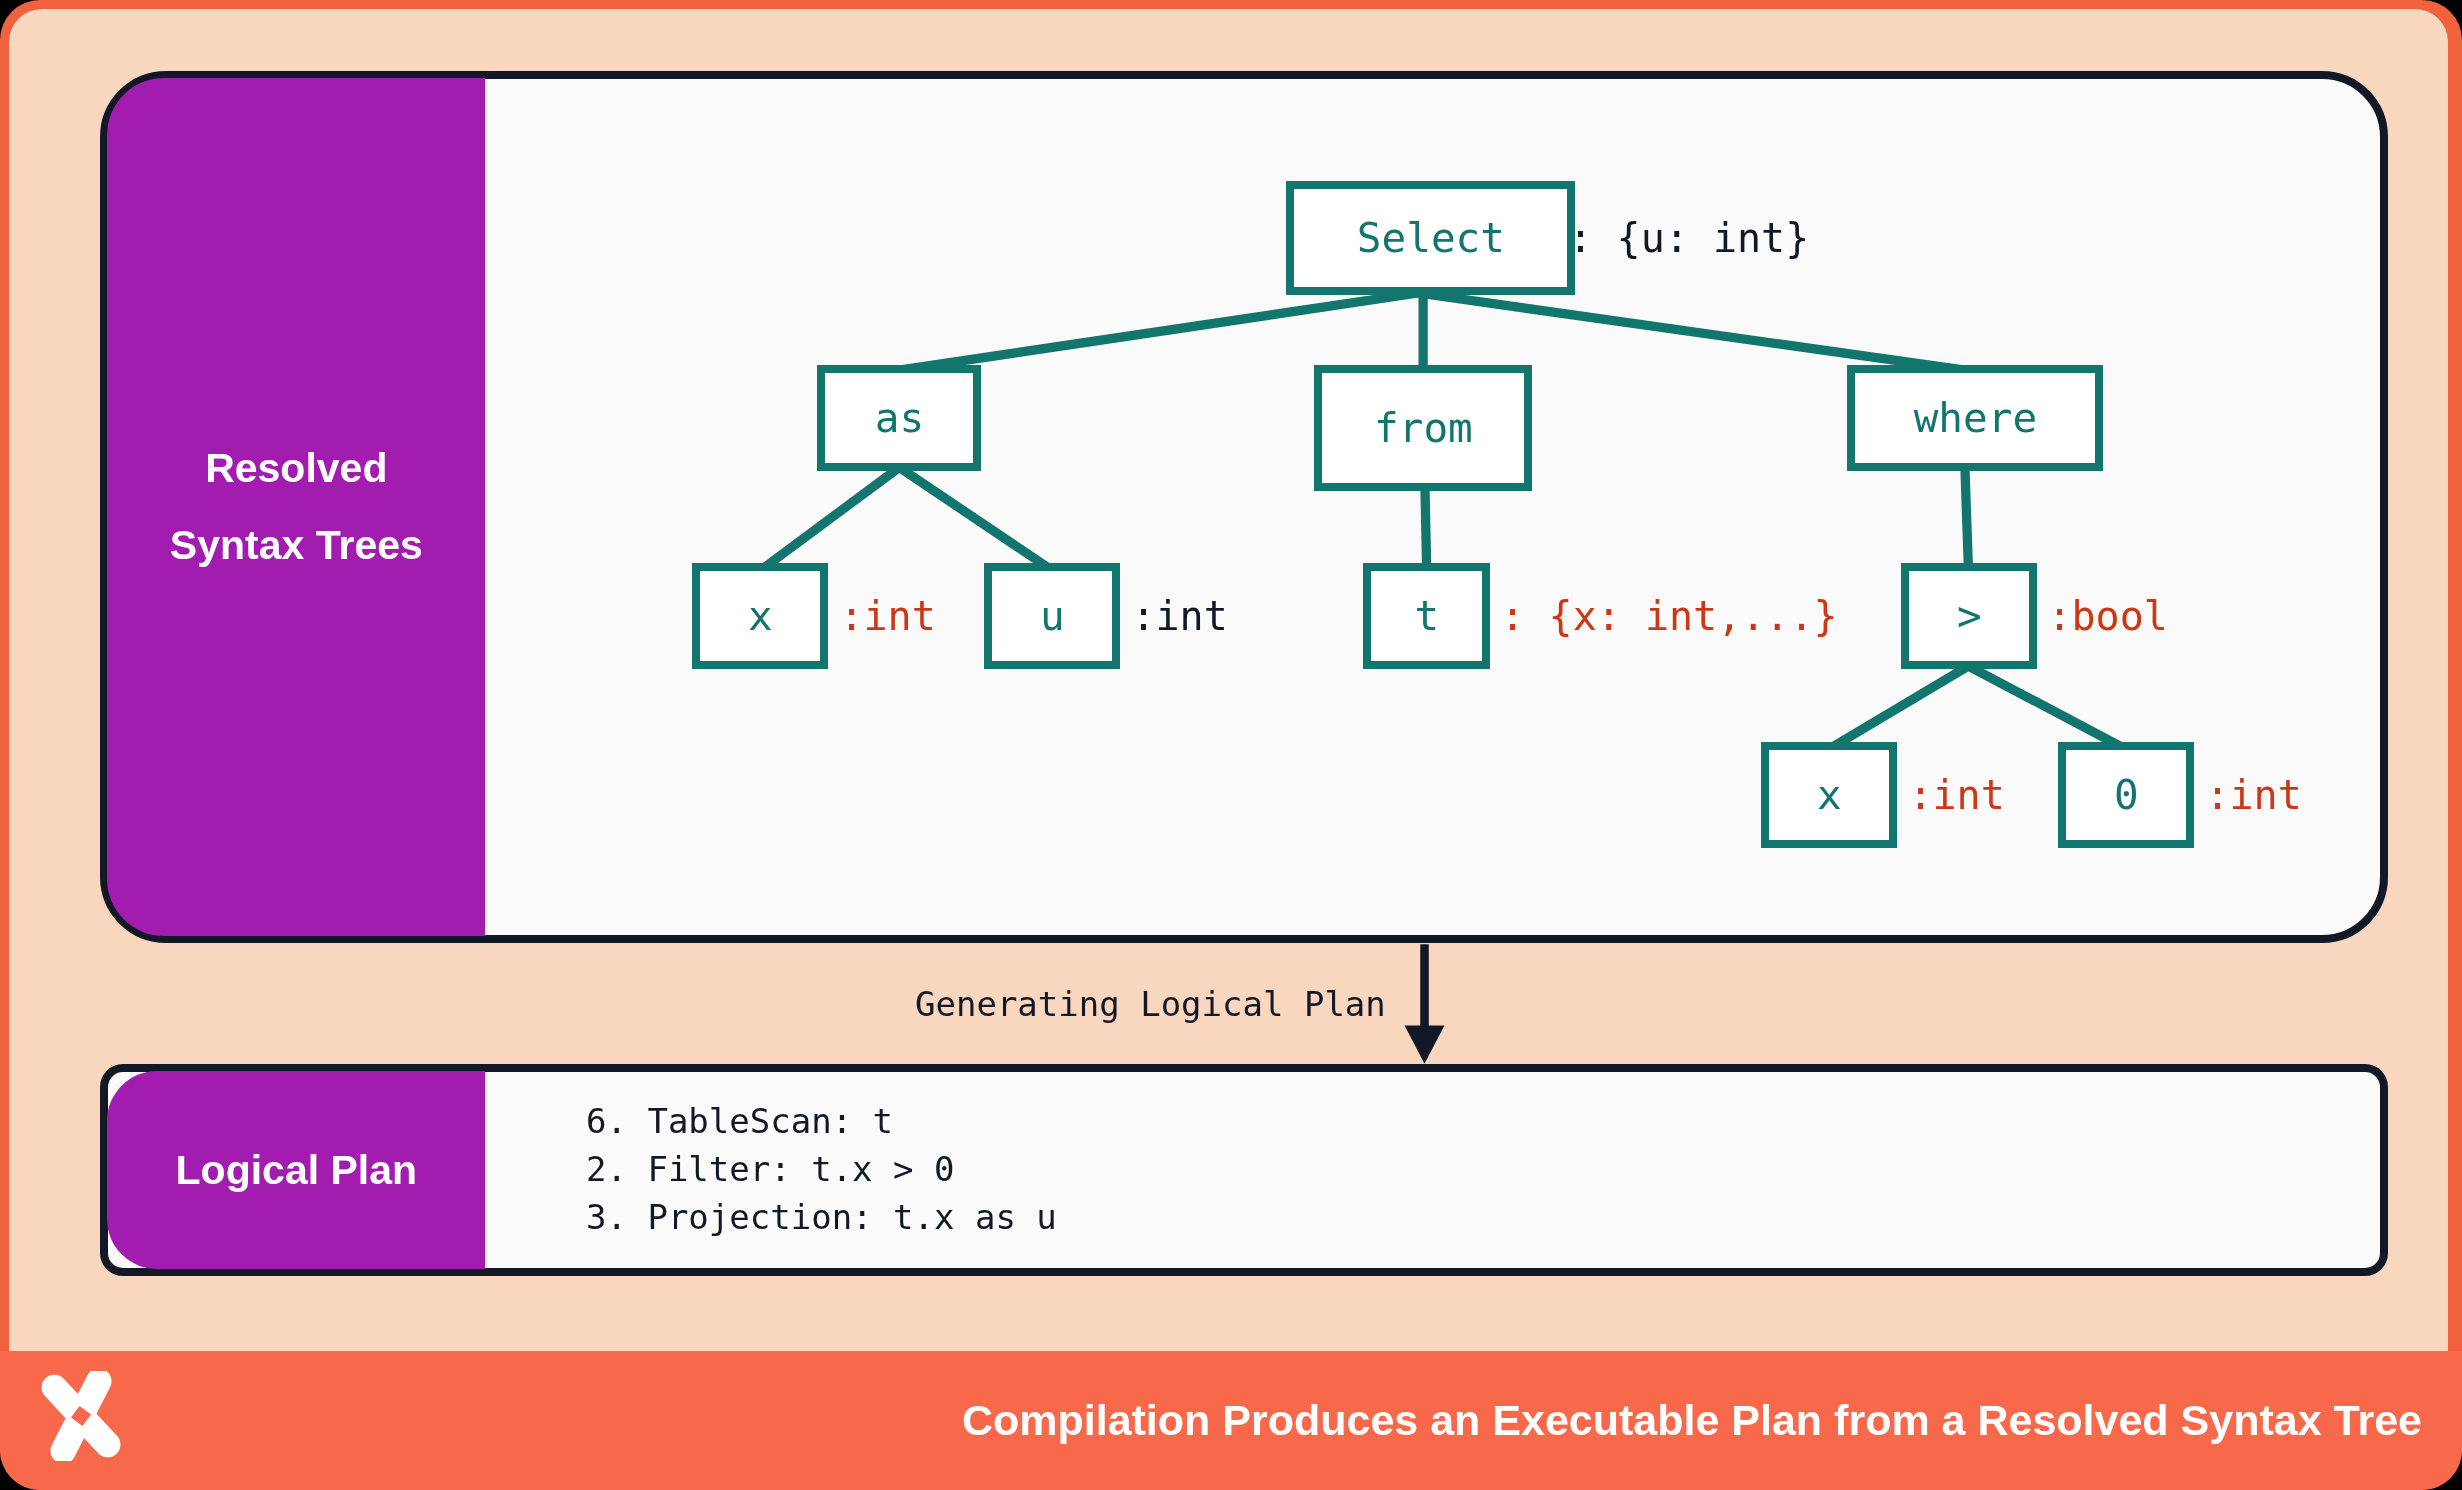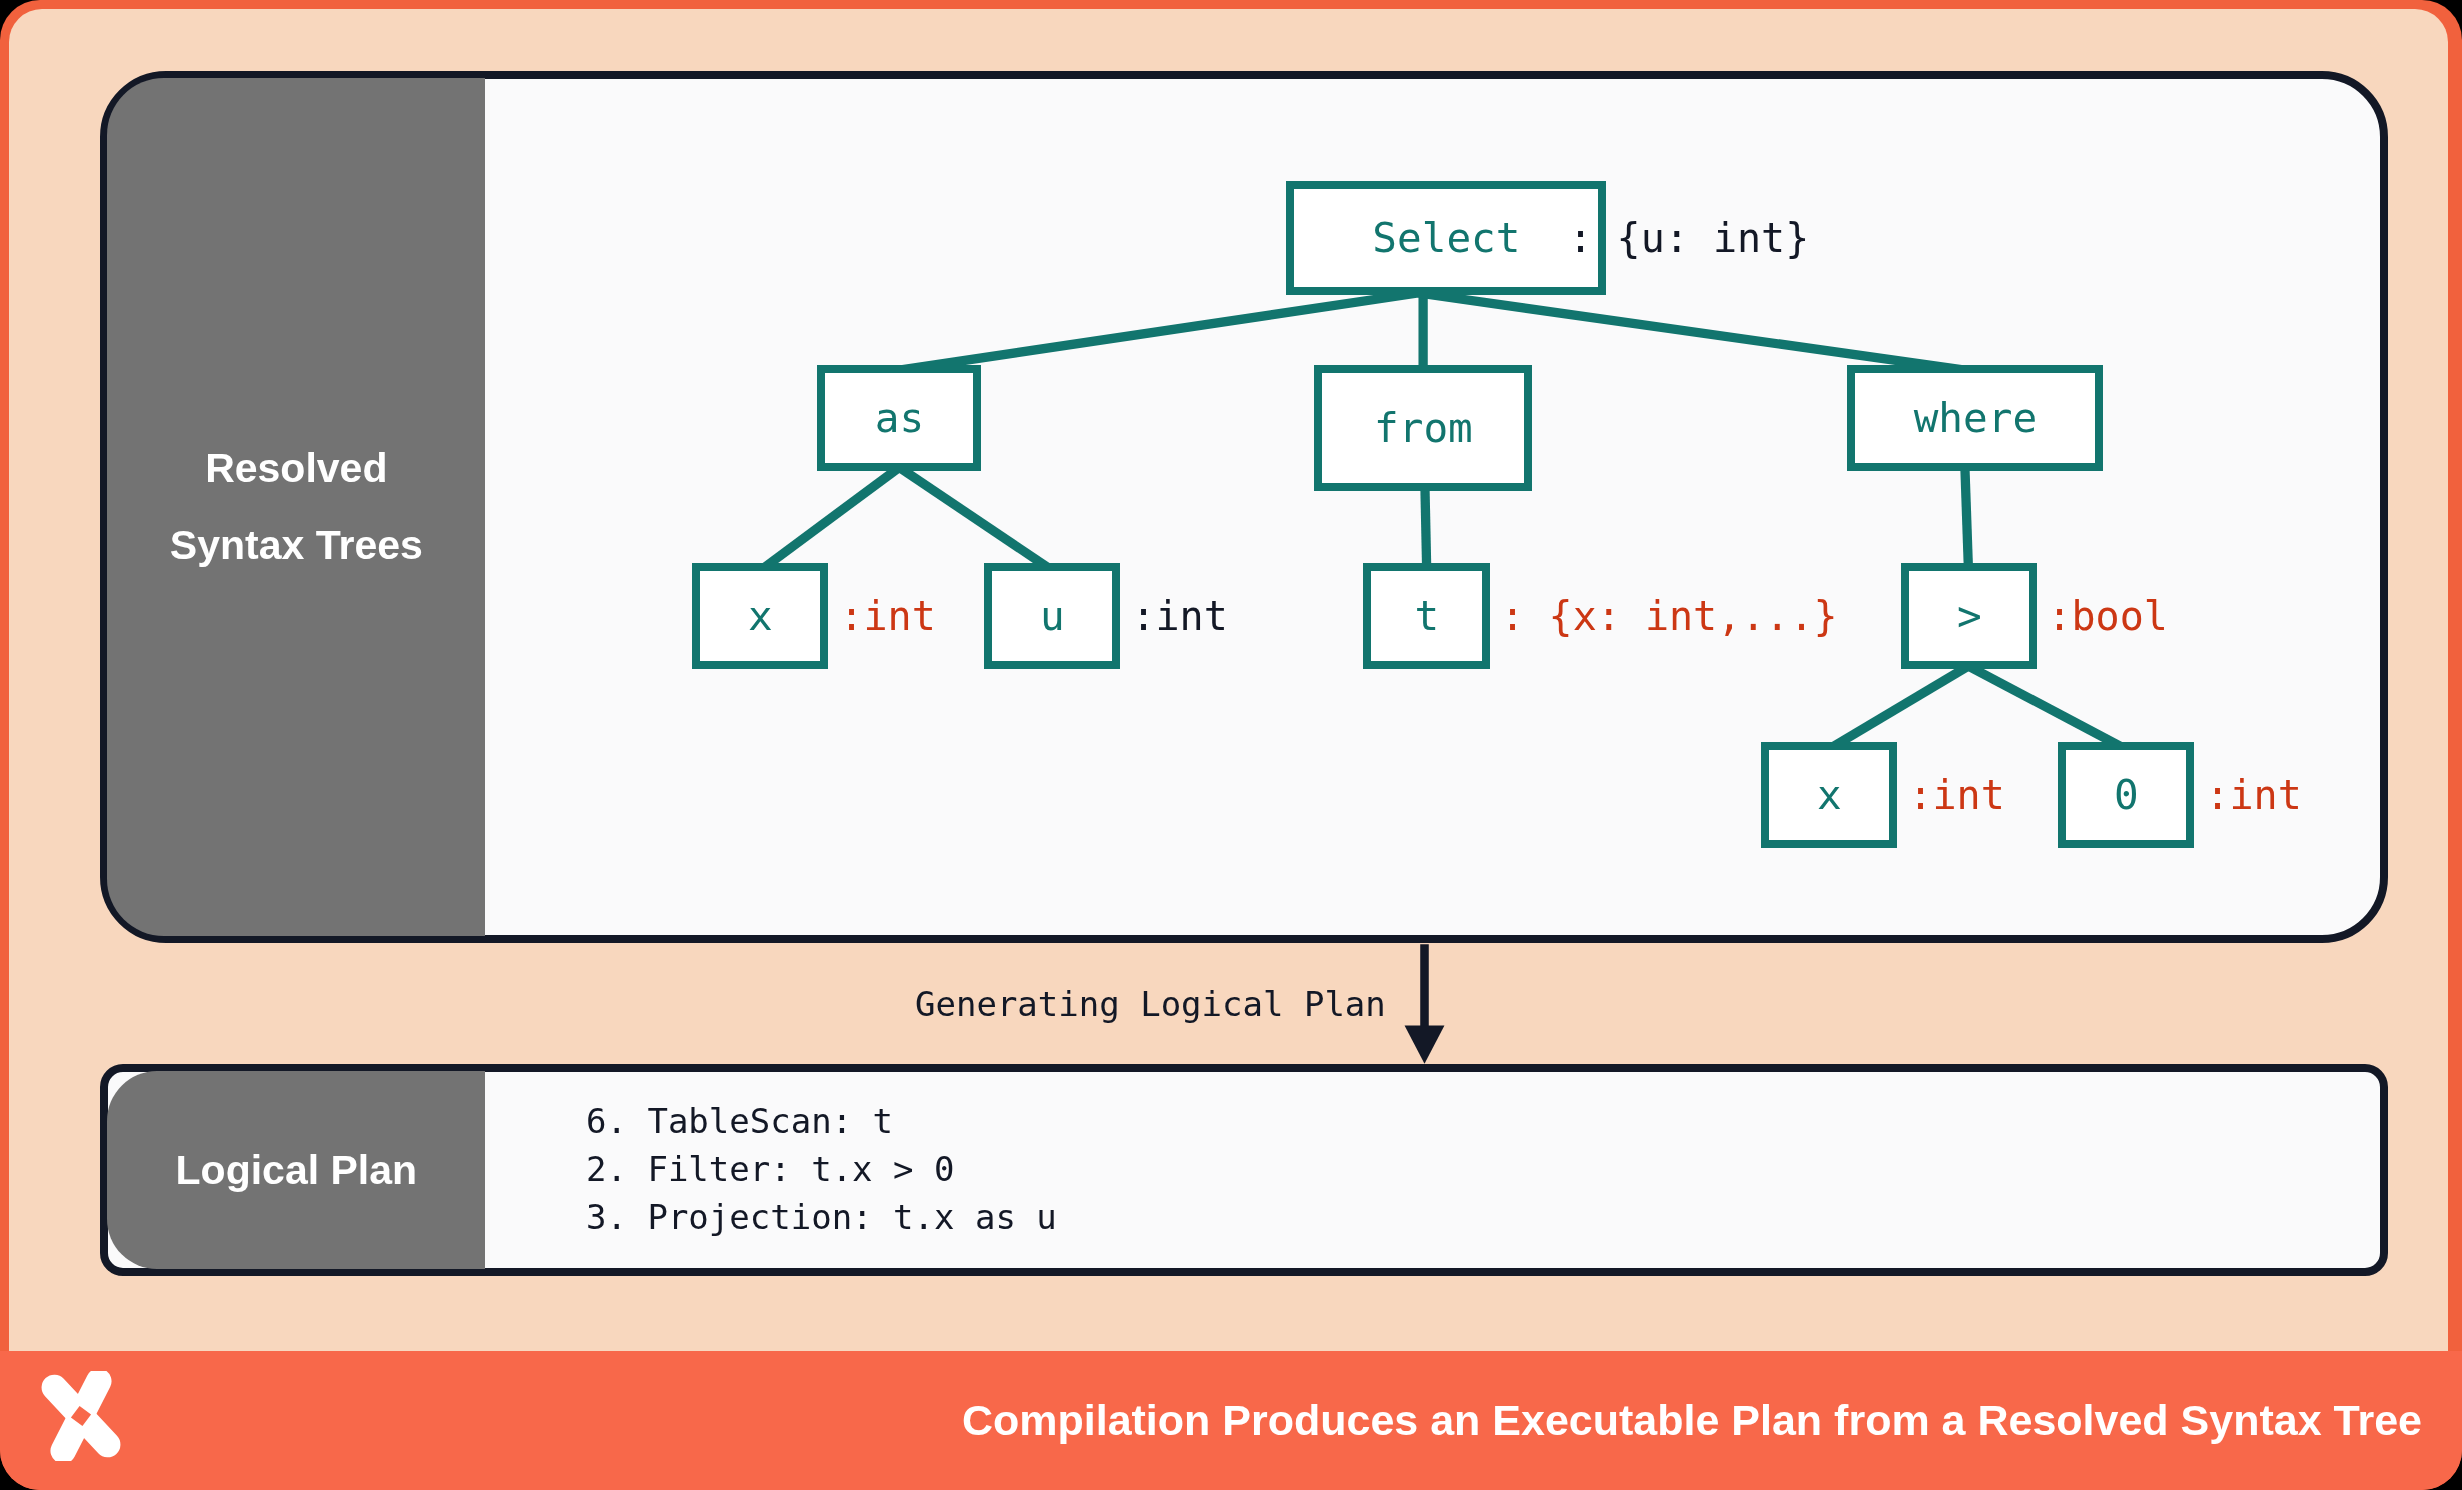--- a/index.html
+++ b/index.html
@@ -6,21 +6,21 @@
   body{width:2462px;height:1490px;position:relative;overflow:hidden;
        font-family:"Liberation Sans",sans-serif;}
   .frame{position:absolute;inset:0;background:#F1613D;border-radius:40px;}
   .peach{position:absolute;left:8.6px;top:8.6px;right:14.3px;bottom:139px;
          background:#F8D7BE;border-radius:33px 33px 0 0;}
 
   
   .card{position:absolute;background:#FAFAFB;border:8.6px solid #131826;box-sizing:border-box;}
   .card.rst{left:100px;top:71px;width:2288px;height:872px;border-radius:66px;}
   .card.lp {left:100px;top:1064px;width:2288px;height:212px;border-radius:23px;}
-  .sidebar{position:absolute;left:-0.7px;top:-0.7px;bottom:-0.7px;width:378px;background:#737373;
+  .sidebar{position:absolute;left:-0.7px;top:-0.7px;bottom:-0.7px;width:378px;background:#a21caf;
            display:flex;align-items:center;justify-content:center;text-align:center;
            color:#FFFFFF;font-weight:bold;}
   .card.rst .sidebar{border-radius:57px 0 0 57px;font-size:41px;line-height:77px;}
   .card.lp  .sidebar{border-radius:50px 0 0 50px;font-size:41px;}
 
   
   .treelayer{position:absolute;inset:-8.6px;}
   svg.edges{position:absolute;left:0;top:0;}
   .node{position:absolute;background:#FFFFFF;border:8.6px solid #12756E;box-sizing:border-box;
         display:flex;align-items:center;justify-content:center;
@@ -68,21 +68,21 @@
           <line x1="1845" y1="312" x2="2610" y2="420"></line>
           <line x1="1119" y1="556" x2="925" y2="700"></line>
           <line x1="1119" y1="556" x2="1333" y2="700"></line>
           <line x1="1854" y1="556" x2="1857" y2="700"></line>
           <line x1="2610" y1="556" x2="2615" y2="700"></line>
           <line x1="2615" y1="834" x2="2420" y2="950"></line>
           <line x1="2615" y1="834" x2="2835" y2="950"></line>
         </g>
       </svg>
 
-      <div class="node" style="left:1187px;top:111px;width:320px;height:114px;">Select</div>
+      <div class="node" style="left:1187px;top:111px;width:289px;height:114px;">Select</div>
       <div class="anno dark" style="left:1469px;top:111px;height:114px;">: {u: int}</div>
 
       <div class="node" style="left:718px;top:295px;width:164px;height:106px;">as</div>
       <div class="node" style="left:1215px;top:295px;width:218px;height:126px;">from</div>
       <div class="node" style="left:1748px;top:295px;width:256px;height:106px;">where</div>
 
       <div class="node" style="left:593px;top:493px;width:136px;height:106px;">x</div>
       <div class="anno red" style="left:740px;top:493px;height:106px;">:int</div>
 
       <div class="node" style="left:885px;top:493px;width:136px;height:106px;">u</div>

